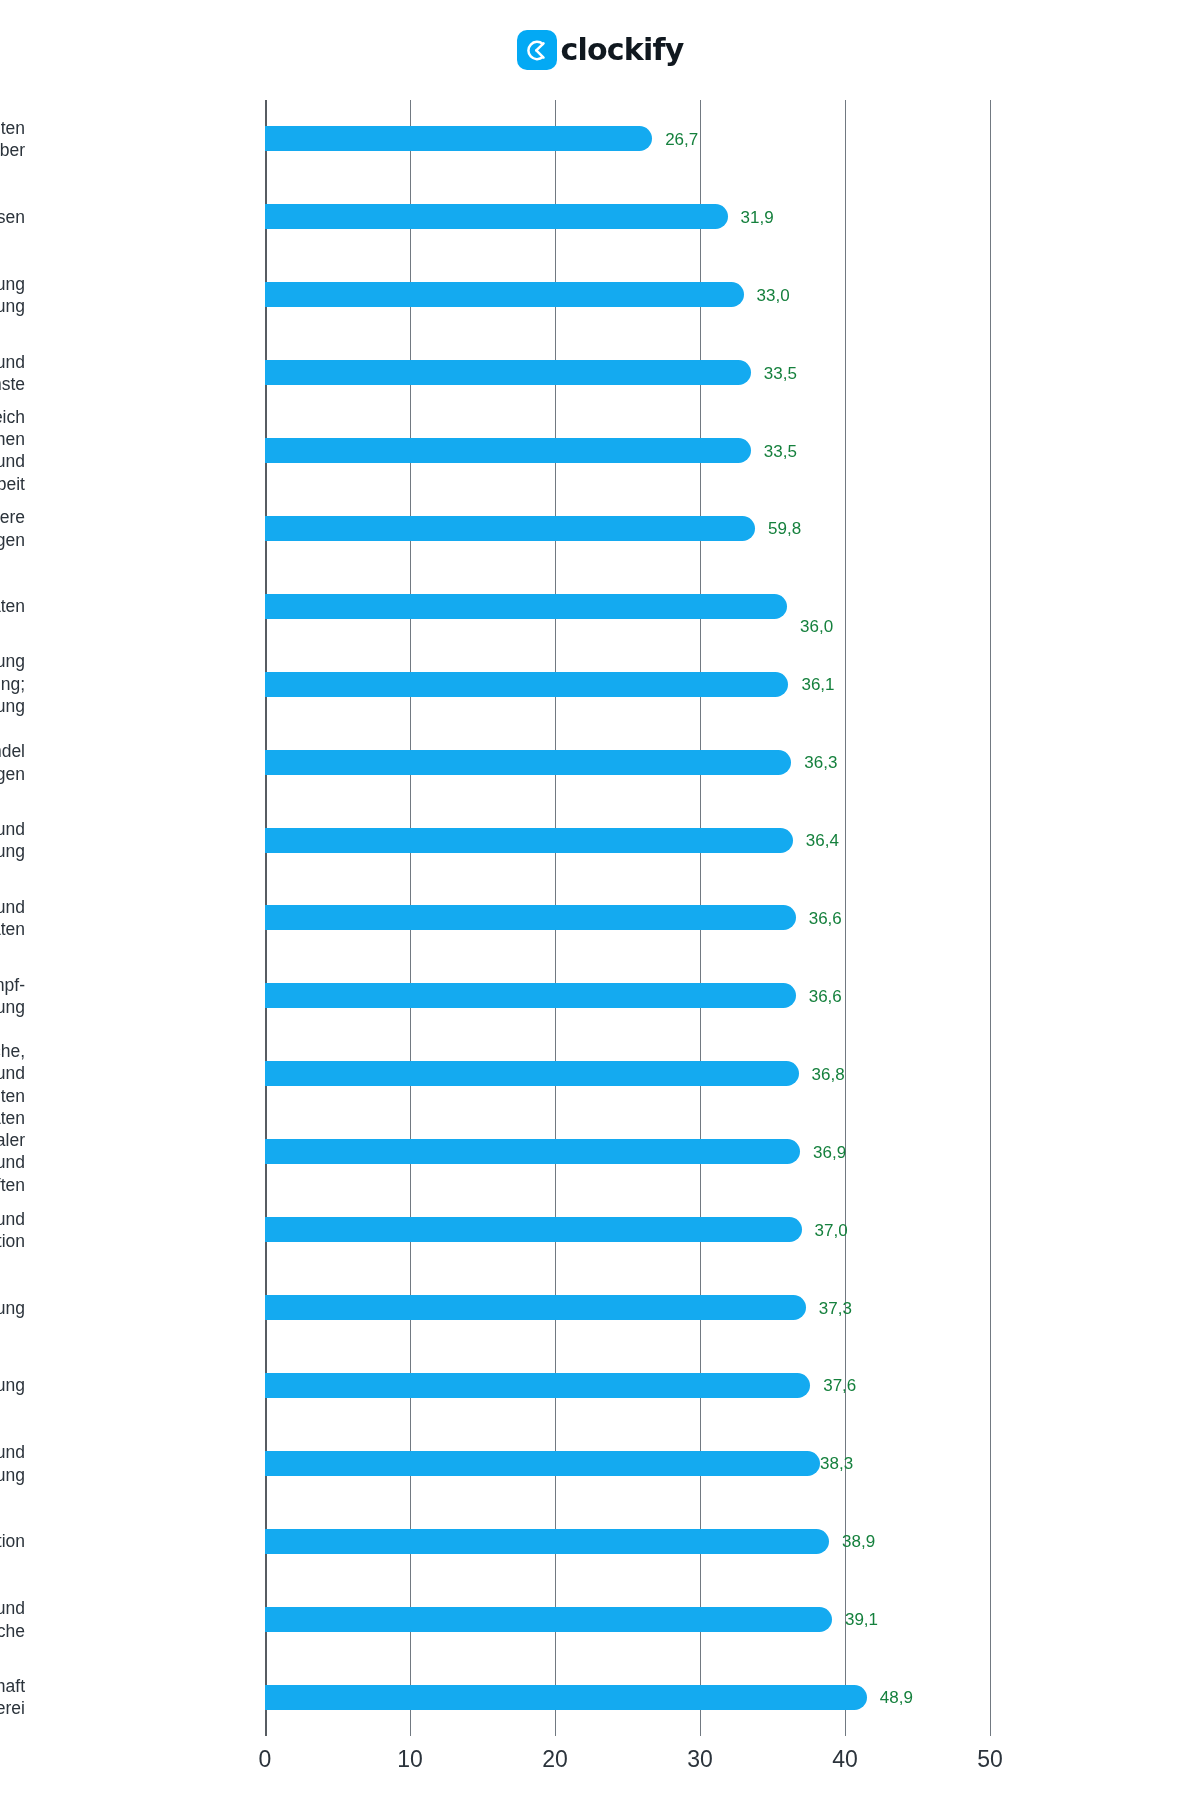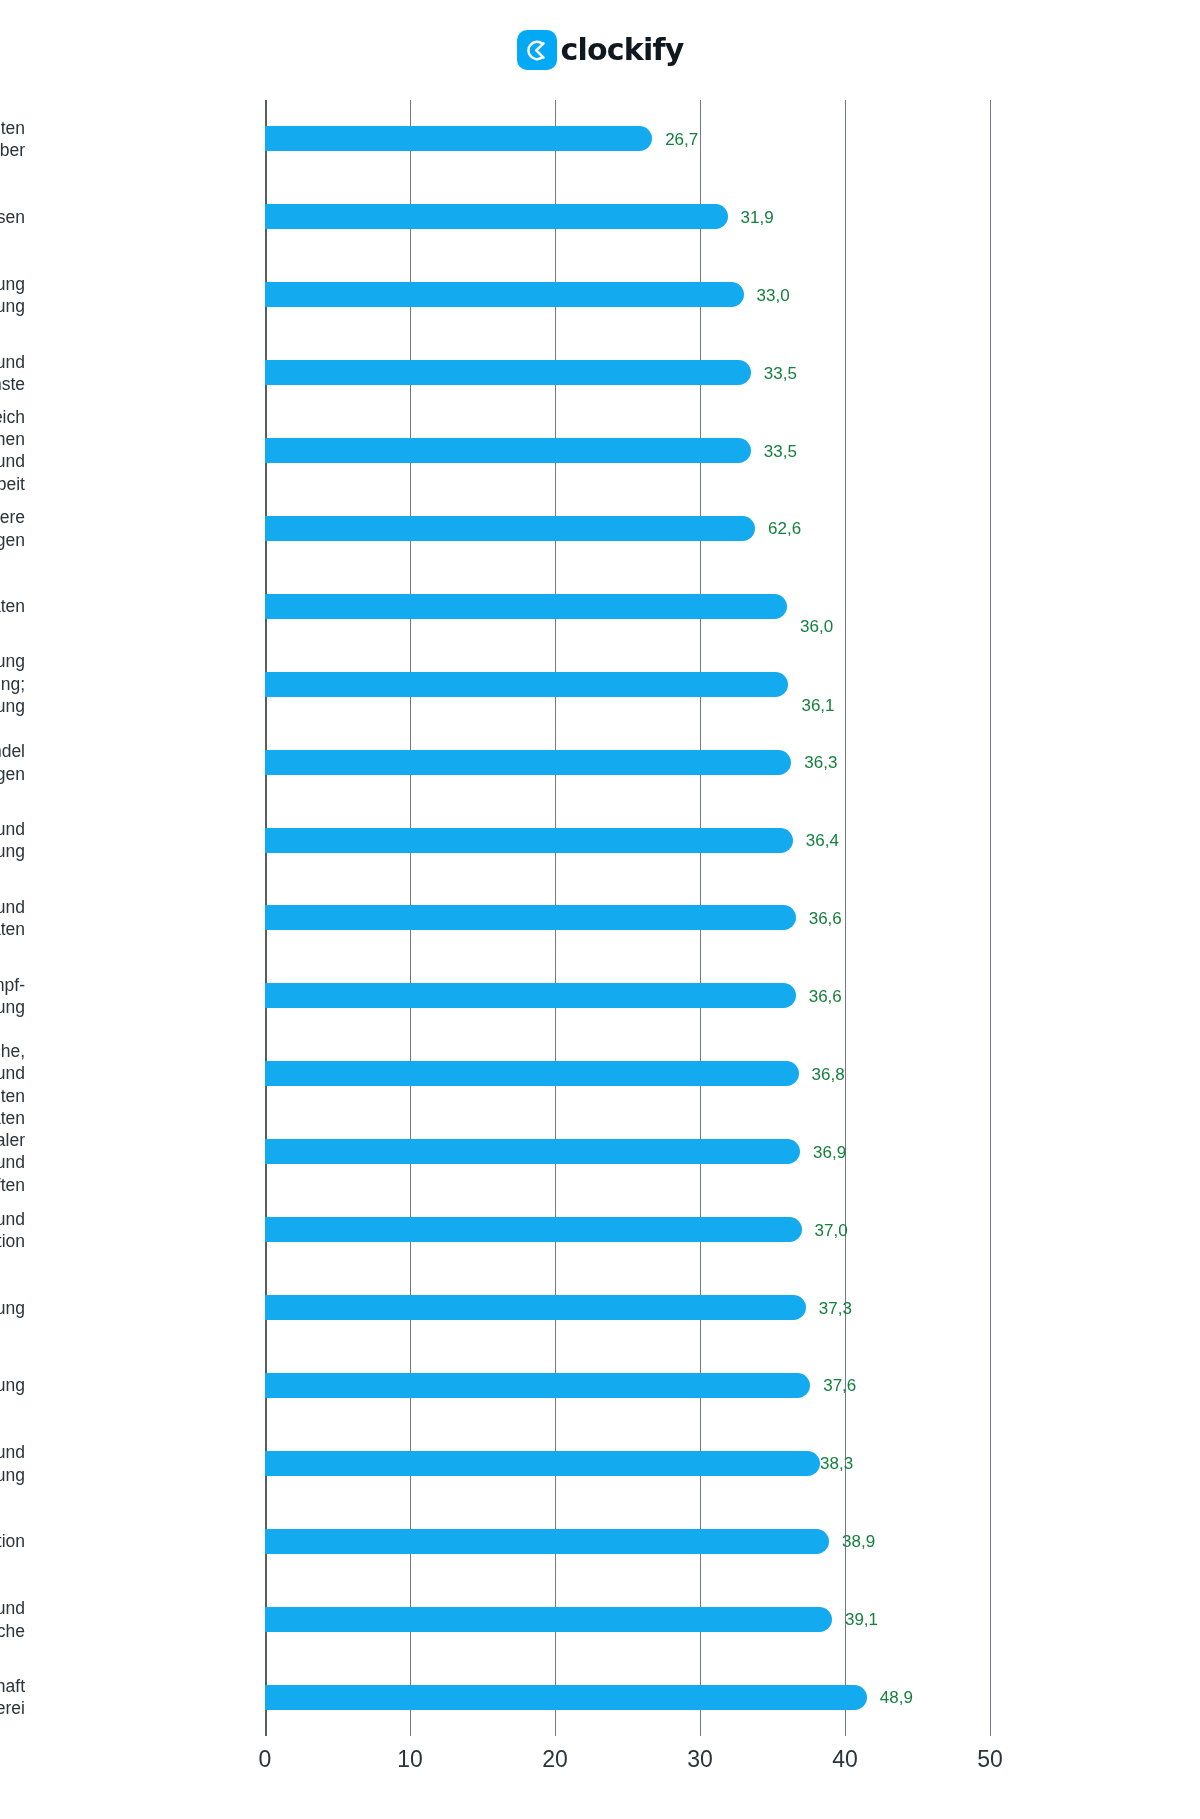--- a/index.html
+++ b/index.html
@@ -202,33 +202,33 @@
 der menschlichen
 Gesundheit und
 Sozialarbeit</div>
           <div class="bar" style="width: 485.75px; top: 26.4524px; background: rgb(20, 170, 240);"></div>
           <div class="bar-value" style="left: 498.75px;">33,5</div>
         </div>
         <div class="row" style="top: 389.524px; height: 77.9048px;">
           <div class="cat-label">Weitere
 Dienstleistungen</div>
           <div class="bar" style="width: 490.1px; top: 26.4524px; background: rgb(20, 170, 240);"></div>
-          <div class="bar-value" style="left: 503.1px;">62,6</div>
+          <div class="bar-value" style="left: 503.1px;">59,8</div>
         </div>
         <div class="row" style="top: 467.429px; height: 77.9048px;">
           <div class="cat-label">Immobilienaktivitäten</div>
           <div class="bar" style="width: 522px; top: 26.4524px; background: rgb(20, 170, 240);"></div>
           <div class="bar-value" style="left: 535px; margin-top: 20px;">36,0</div>
         </div>
         <div class="row" style="top: 545.333px; height: 77.9048px;">
           <div class="cat-label">Öffentliche Verwaltung
 und Verteidigung;
 Sozialversicherung</div>
           <div class="bar" style="width: 523.45px; top: 26.4524px; background: rgb(20, 170, 240);"></div>
-          <div class="bar-value" style="left: 536.45px; margin-top: 21px;">36,1</div>
+          <div class="bar-value" style="left: 536.45px;">36,1</div>
         </div>
         <div class="row" style="top: 623.238px; height: 77.9048px;">
           <div class="cat-label">Groß- und Einzelhandel
 mit Kraftfahrzeugen</div>
           <div class="bar" style="width: 526.35px; top: 26.4524px; background: rgb(20, 170, 240);"></div>
           <div class="bar-value" style="left: 539.35px;">36,3</div>
         </div>
         <div class="row" style="top: 701.143px; height: 77.9048px;">
           <div class="cat-label">Unterkunft und
 Verpflegung</div>

